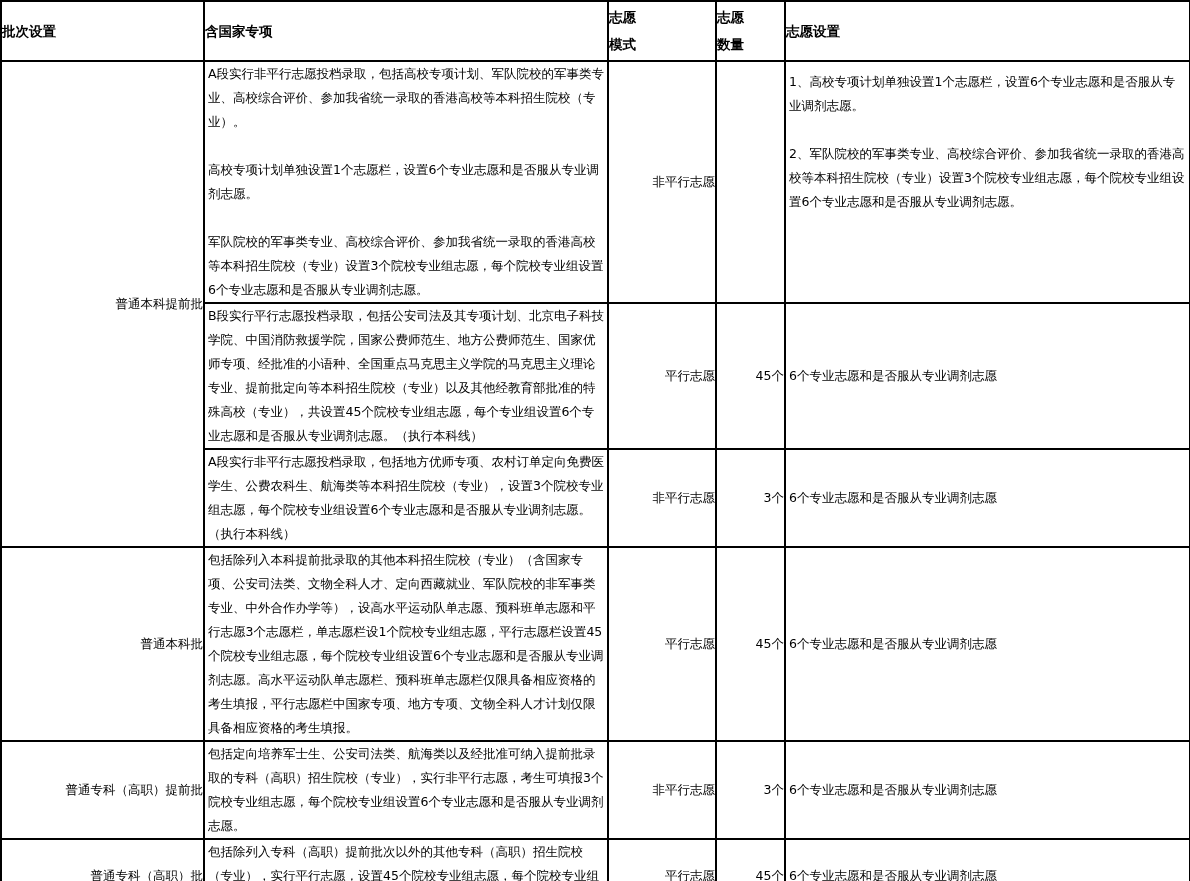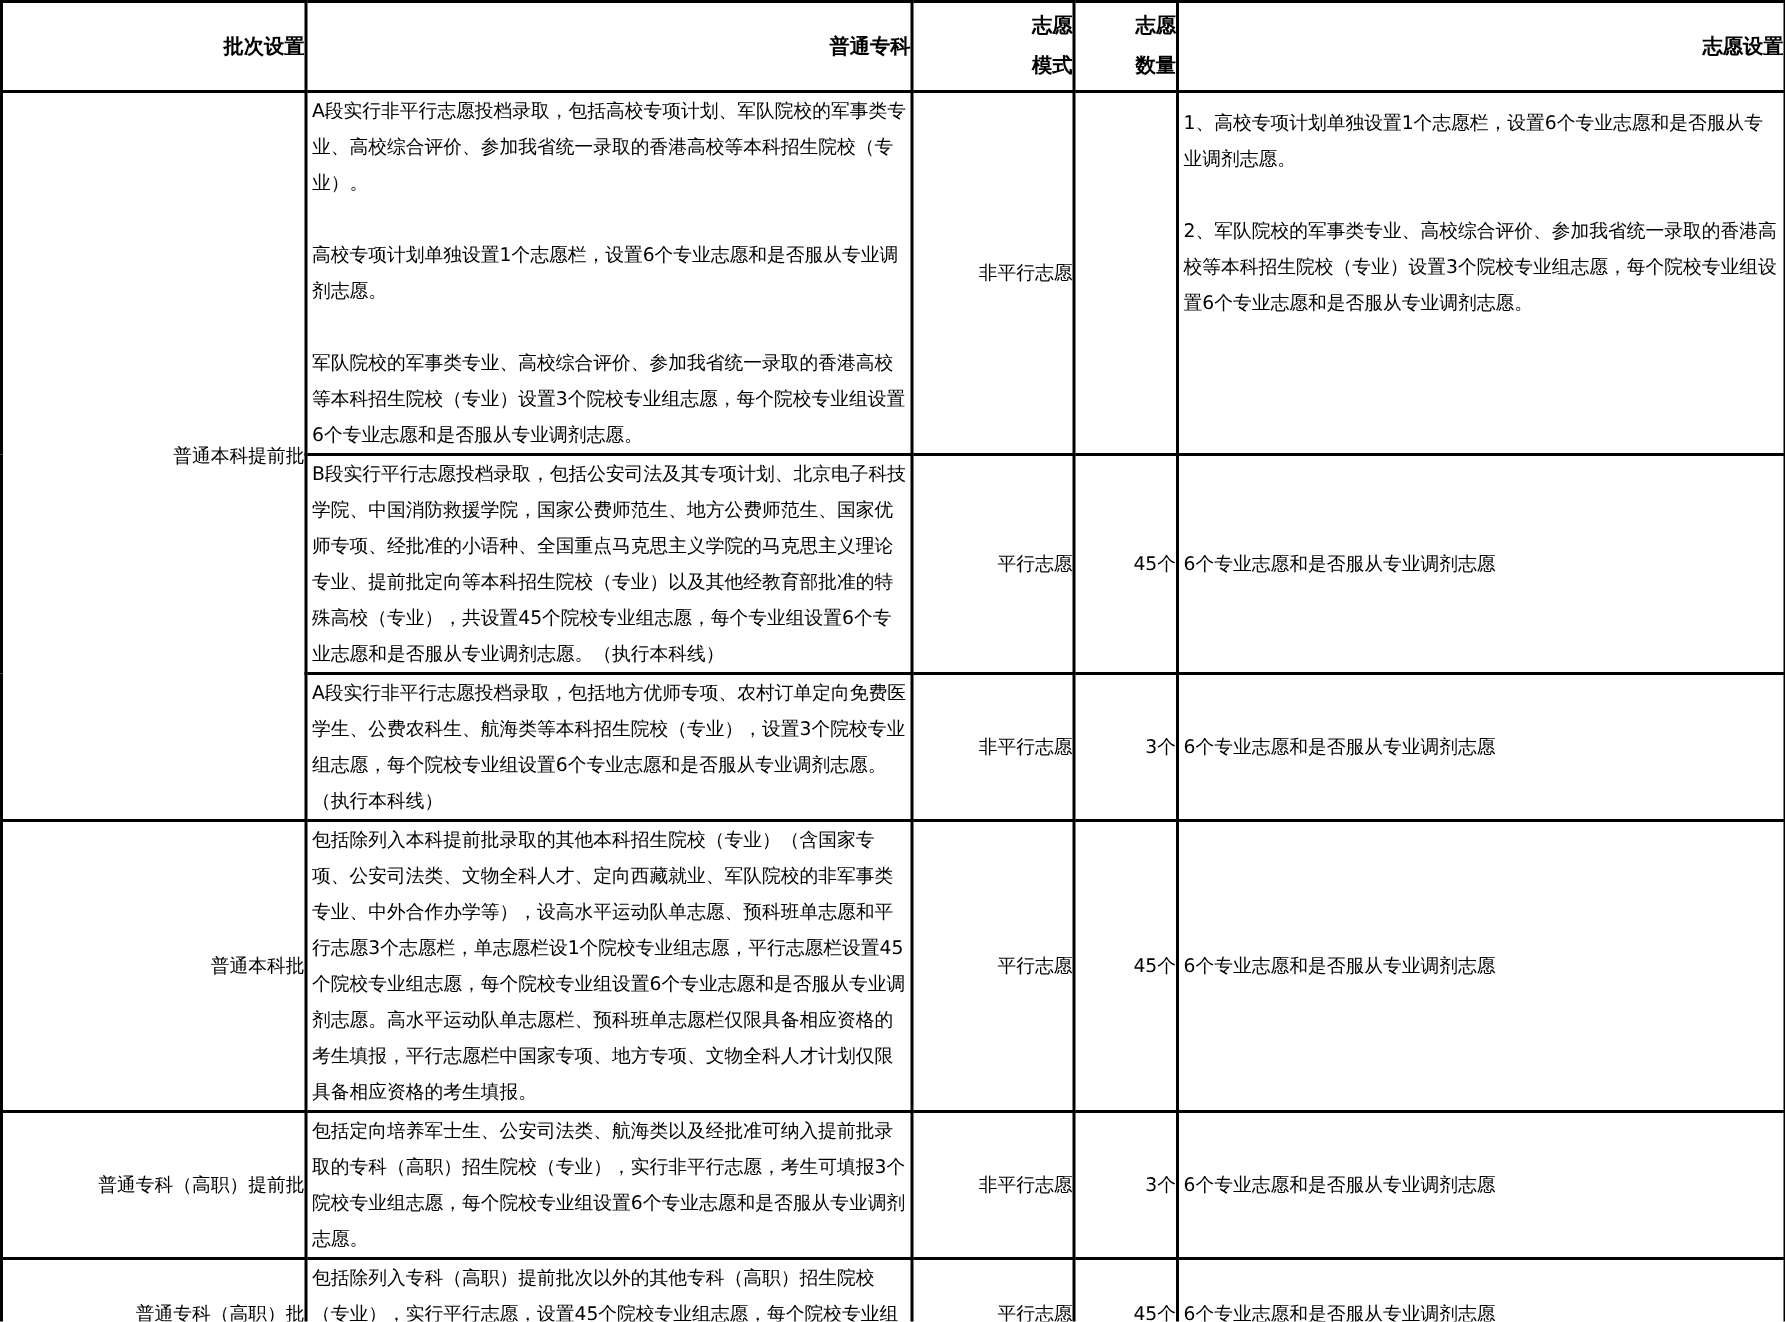--- a/index.html
+++ b/index.html
@@ -1,21 +1,21 @@
 <!DOCTYPE html>
 <html><head>
 <meta charset="utf-8">
 <style>
   html, body { margin: 0; padding: 0; background: #ffffff; }
   body { width: 1190px; height: 881px; overflow: hidden; position: relative;
          font-family: "DejaVu Sans", "Liberation Sans", sans-serif; color: #000; }
   table { position: absolute; left: 0; top: 0; border-collapse: collapse;
           table-layout: fixed; width: 1189px; }
   td, th { border: 2px solid #000; padding: 0; font-size: 12.5px; line-height: 24px; vertical-align: middle; }
-  th { font-weight: bold; font-size: 13.5px; text-align: right; height: 56px; }
+  th { font-weight: bold; font-size: 13.5px; text-align: left; height: 56px; }
   th .two-line { display: block; line-height: 27px; }
   td.center { text-align: right; }
   td.left { text-align: left; padding: 0 2px 0 3px; }
   td.top { vertical-align: top; }
   .para { display: block; }
   .gap { display: block; height: 24px; }
   .setting-block { padding-top: 8px; }
 </style>
 </head>
 <body>
@@ -24,21 +24,21 @@
   <colgroup>
     <col style="width:203px">
     <col style="width:404px">
     <col style="width:108px">
     <col style="width:69px">
     <col style="width:405px">
   </colgroup>
   <thead>
     <tr style="height:60px">
       <th>批次设置</th>
-      <th>普通专科</th>
+      <th>含国家专项</th>
       <th>
         <span class="two-line">志愿</span>
         <span class="two-line">模式</span>
       </th>
       <th>
         <span class="two-line">志愿</span>
         <span class="two-line">数量</span>
       </th>
       <th>志愿设置</th>
     </tr>

